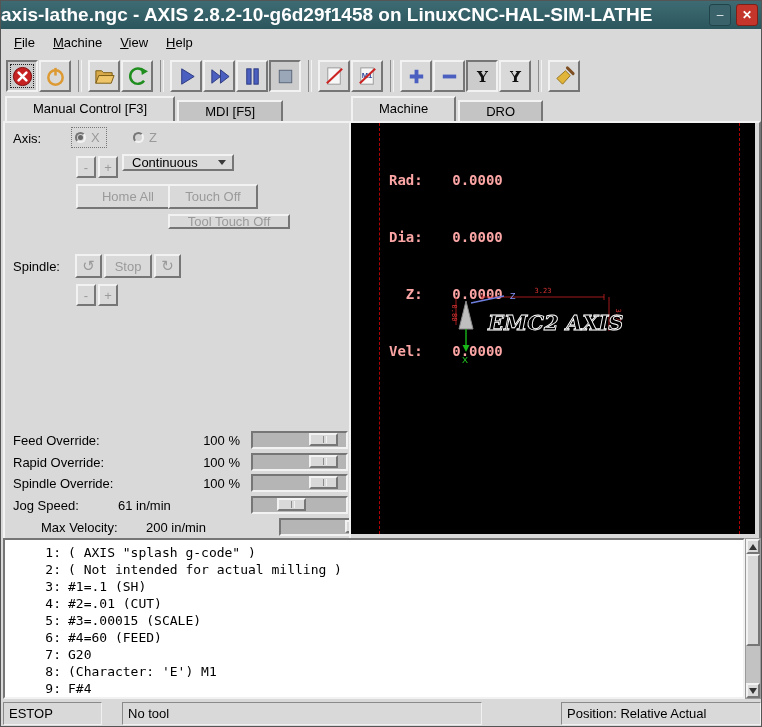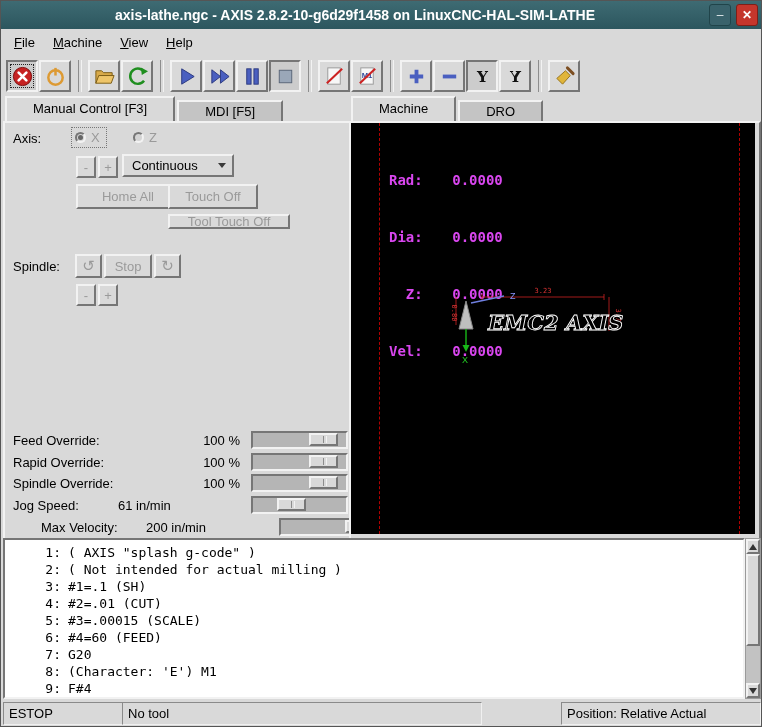--- a/index.html
+++ b/index.html
@@ -4,21 +4,21 @@
 <style>
   html,body{margin:0;padding:0;background:#888;}
   #app{position:relative;width:762px;height:727px;background:#d9d9d9;
        font-family:"Liberation Sans",sans-serif;font-size:13px;color:#000;
        overflow:hidden;box-sizing:border-box;border:1px solid #555;}
   #app > div{position:absolute;}
 
   
   .titlebar{left:0;top:0;width:762px;height:28px;background:linear-gradient(#3e6b73,#2c565e);
             display:flex;align-items:center;color:#fff;}
-  .title-text{flex:1;text-align:center;font-weight:bold;font-size:14px;}
+  .title-text{flex:1;font-weight:bold;font-size:19px;}
   .win-btn{width:20px;height:20px;margin-right:5px;display:flex;align-items:center;justify-content:center;
            border:1px solid #20444a;border-radius:3px;font-size:12px;line-height:1;cursor:default;}
   .win-btn.min{background:#39626b;color:#e6eef0;}
   .win-btn.close{background:#c4362c;border-color:#7e1f18;color:#fff;font-weight:bold;}
 
   
   .menubar{left:0;top:28px;width:762px;height:26px;display:flex;align-items:center;padding-left:4px;}
   .mi{display:inline-block;padding:3px 9px;}
   .mi::first-letter{text-decoration:underline;}
 
@@ -68,21 +68,21 @@
            border:2px solid;border-color:#767676 #f2f2f2 #f2f2f2 #767676;box-sizing:border-box;}
   .shandle{position:absolute;top:0;width:29px;height:13px;background:#d9d9d9;border:2px solid;
            border-color:#f2f2f2 #767676 #767676 #f2f2f2;box-sizing:border-box;}
   .shandle::after{content:"";position:absolute;left:12px;top:1px;bottom:1px;width:2px;
                   border-left:1px solid #8d8d8d;border-right:1px solid #f2f2f2;}
 
   
   #preview-canvas{position:absolute;left:0;top:0;width:404px;height:411px;background:#000;overflow:hidden;}
   .limit-line{position:absolute;top:0;bottom:0;width:0;border-left:1px dashed #b30000;}
   .dro{position:absolute;left:38px;top:10px;font-family:"DejaVu Sans Mono",monospace;
-       font-weight:bold;font-size:14px;color:#d946ef;line-height:19px;white-space:pre;}
+       font-weight:bold;font-size:14px;color:#fca5a5;line-height:19px;white-space:pre;}
   .dl{display:inline-block;width:4ch;text-align:right;}
   .dv{display:inline-block;margin-left:3.5ch;}
   #logo-svg{position:absolute;left:95px;top:150px;}
 
   
   #gcode{left:2px;top:537px;width:742px;height:161px;background:#fff;
          border:2px solid;border-color:#767676 #f2f2f2 #f2f2f2 #767676;box-sizing:border-box;
          font-family:"DejaVu Sans Mono",monospace;font-size:13px;line-height:17px;
          padding-top:4px;overflow:hidden;color:#000;}
   .gl{white-space:pre;}
@@ -93,21 +93,21 @@
         border-color:#f2f2f2 #767676 #767676 #f2f2f2;box-sizing:border-box;
         display:flex;align-items:center;justify-content:center;}
   .tri-up{width:0;height:0;border-left:4px solid transparent;border-right:4px solid transparent;border-bottom:6px solid #333;}
   .tri-dn{width:0;height:0;border-left:4px solid transparent;border-right:4px solid transparent;border-top:6px solid #333;}
   .sthumb{position:absolute;left:0;top:15px;width:14px;height:92px;background:#d9d9d9;border:2px solid;
           border-color:#f2f2f2 #767676 #767676 #f2f2f2;box-sizing:border-box;}
 
   
   .scell{top:701px;height:23px;border:1px solid;border-color:#8a8a8a #f0f0f0 #f0f0f0 #8a8a8a;
          background:#d9d9d9;display:flex;align-items:center;padding-left:5px;box-sizing:border-box;}
-  #cell-estop{left:2px;width:120px;align-items:center;}
+  #cell-estop{left:2px;width:99px;align-items:center;}
   #cell-tool{left:121px;width:360px;}
   #cell-pos{left:560px;width:200px;}
 </style>
 </head>
 <body>
 
 <div id="app">
 
   <div class="titlebar">
     <div class="title-text">axis-lathe.ngc - AXIS 2.8.2-10-g6d29f1458 on LinuxCNC-HAL-SIM-LATHE</div>
@@ -264,21 +264,21 @@
       <span class="radio-dot sel"></span>
       <span class="radio-lbl">X</span>
     </div>
     <div class="radio-wrap" style="left:128px;top:7px;">
       <span class="radio-dot"></span>
       <span class="radio-lbl">Z</span>
     </div>
 
     <div class="btn dis" style="left:71px;top:33px;width:20px;height:22px;">-</div>
     <div class="btn dis" style="left:93px;top:33px;width:20px;height:22px;">+</div>
-    <div class="dd" style="left:117px;top:31px;width:112px;height:23px;gap:20px;">
+    <div class="dd" style="left:117px;top:31px;width:112px;height:17px;gap:20px;">
       <span>Continuous</span>
       <span class="dd-arrow"></span>
     </div>
 
     <div class="btn dis" style="left:71px;top:61px;width:104px;height:25px;">Home All</div>
     <div class="btn dis" style="left:163px;top:61px;width:90px;height:25px;">Touch Off</div>
     <div class="btn dis" style="left:163px;top:91px;width:122px;height:15px;">Tool Touch Off</div>
 
     <span class="lab" style="left:8px;top:136px;">Spindle:</span>
     <div class="btn dis" style="left:70px;top:131px;width:27px;height:24px;font-size:15px;">

